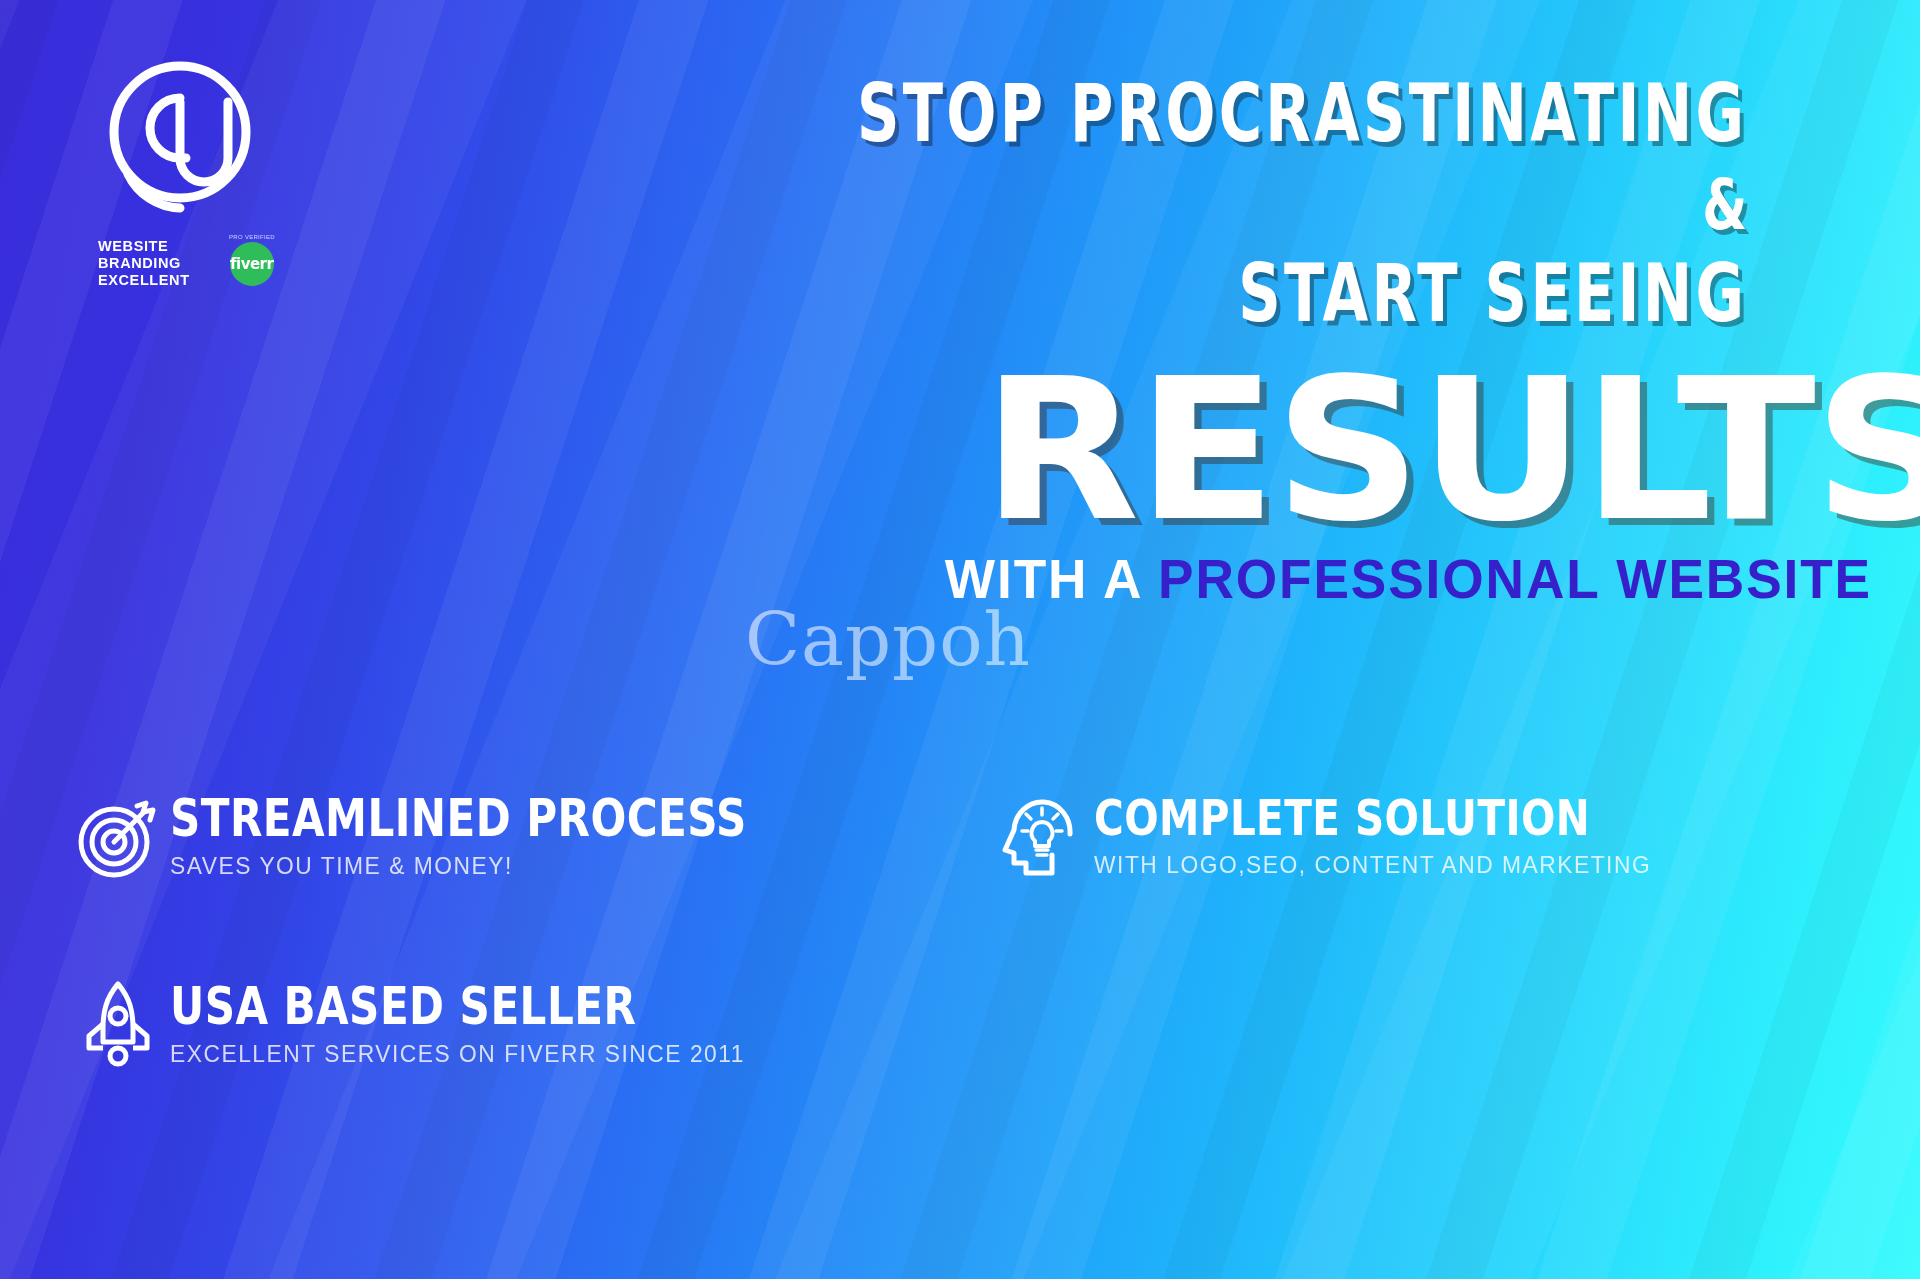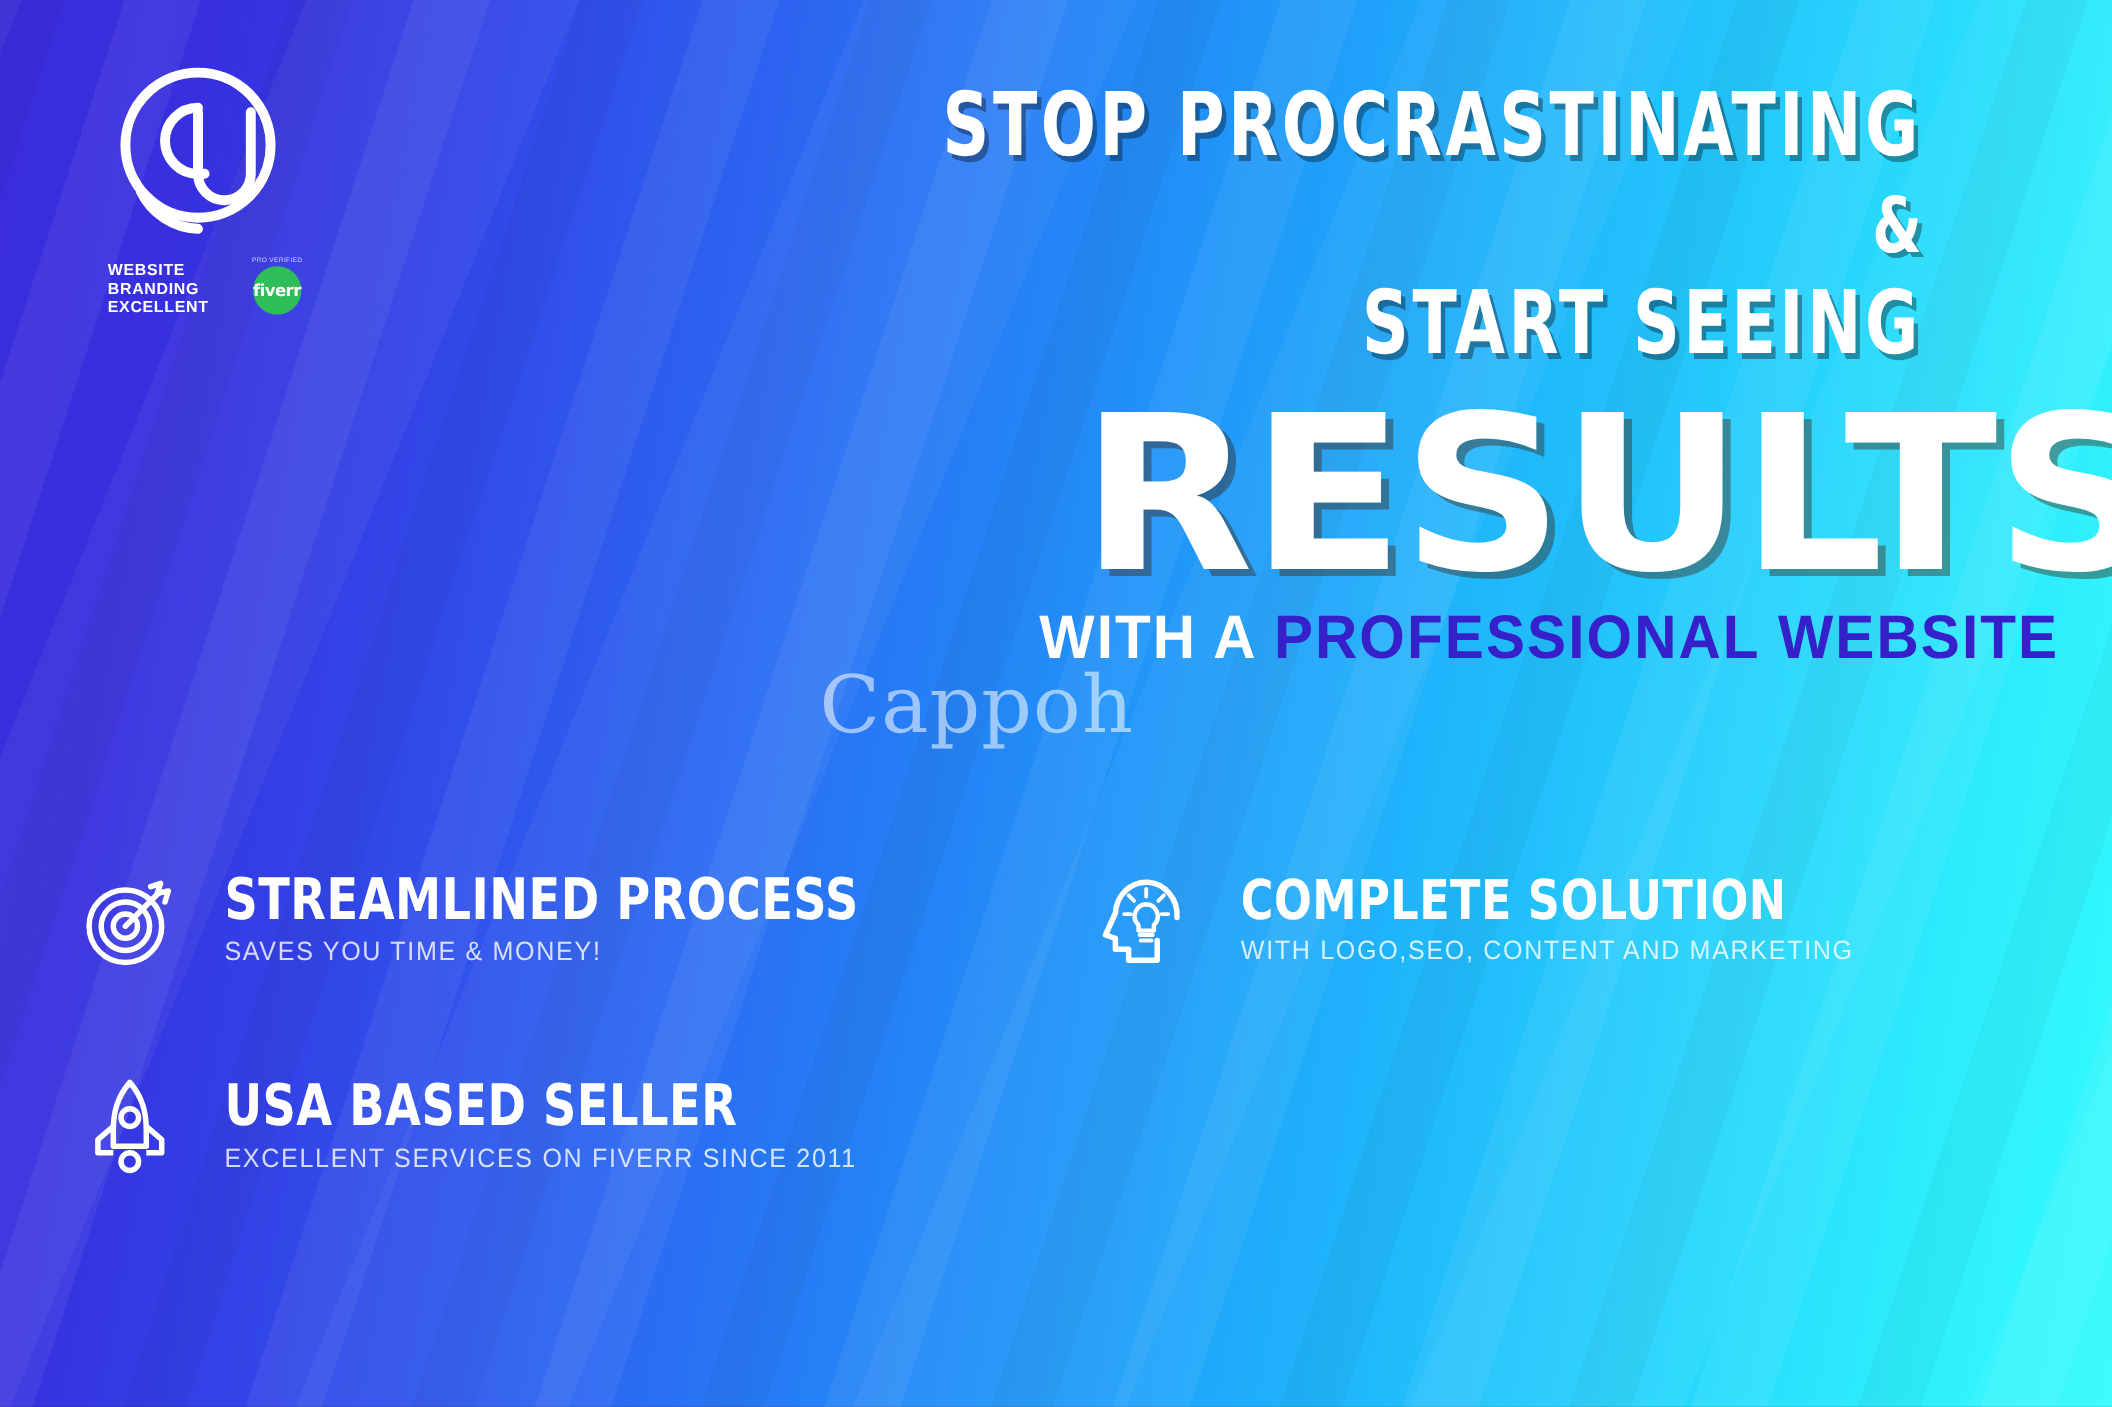--- a/index.html
+++ b/index.html
@@ -172,21 +172,21 @@
     top: 790px;
     display: grid;
     grid-template-columns: 1fr 1fr;
     grid-template-rows: 1fr 1fr;
     row-gap: 96px;
     column-gap: 60px;
   }
   .feature {
     display: flex;
     align-items: center;
-    gap: 40px;
+    gap: 6px;
   }
   .feature .ficon {
     flex: 0 0 auto;
     width: 92px;
     height: 92px;
     display: flex;
     align-items: center;
     justify-content: center;
   }
   .feature .ftext { min-width: 0; }

